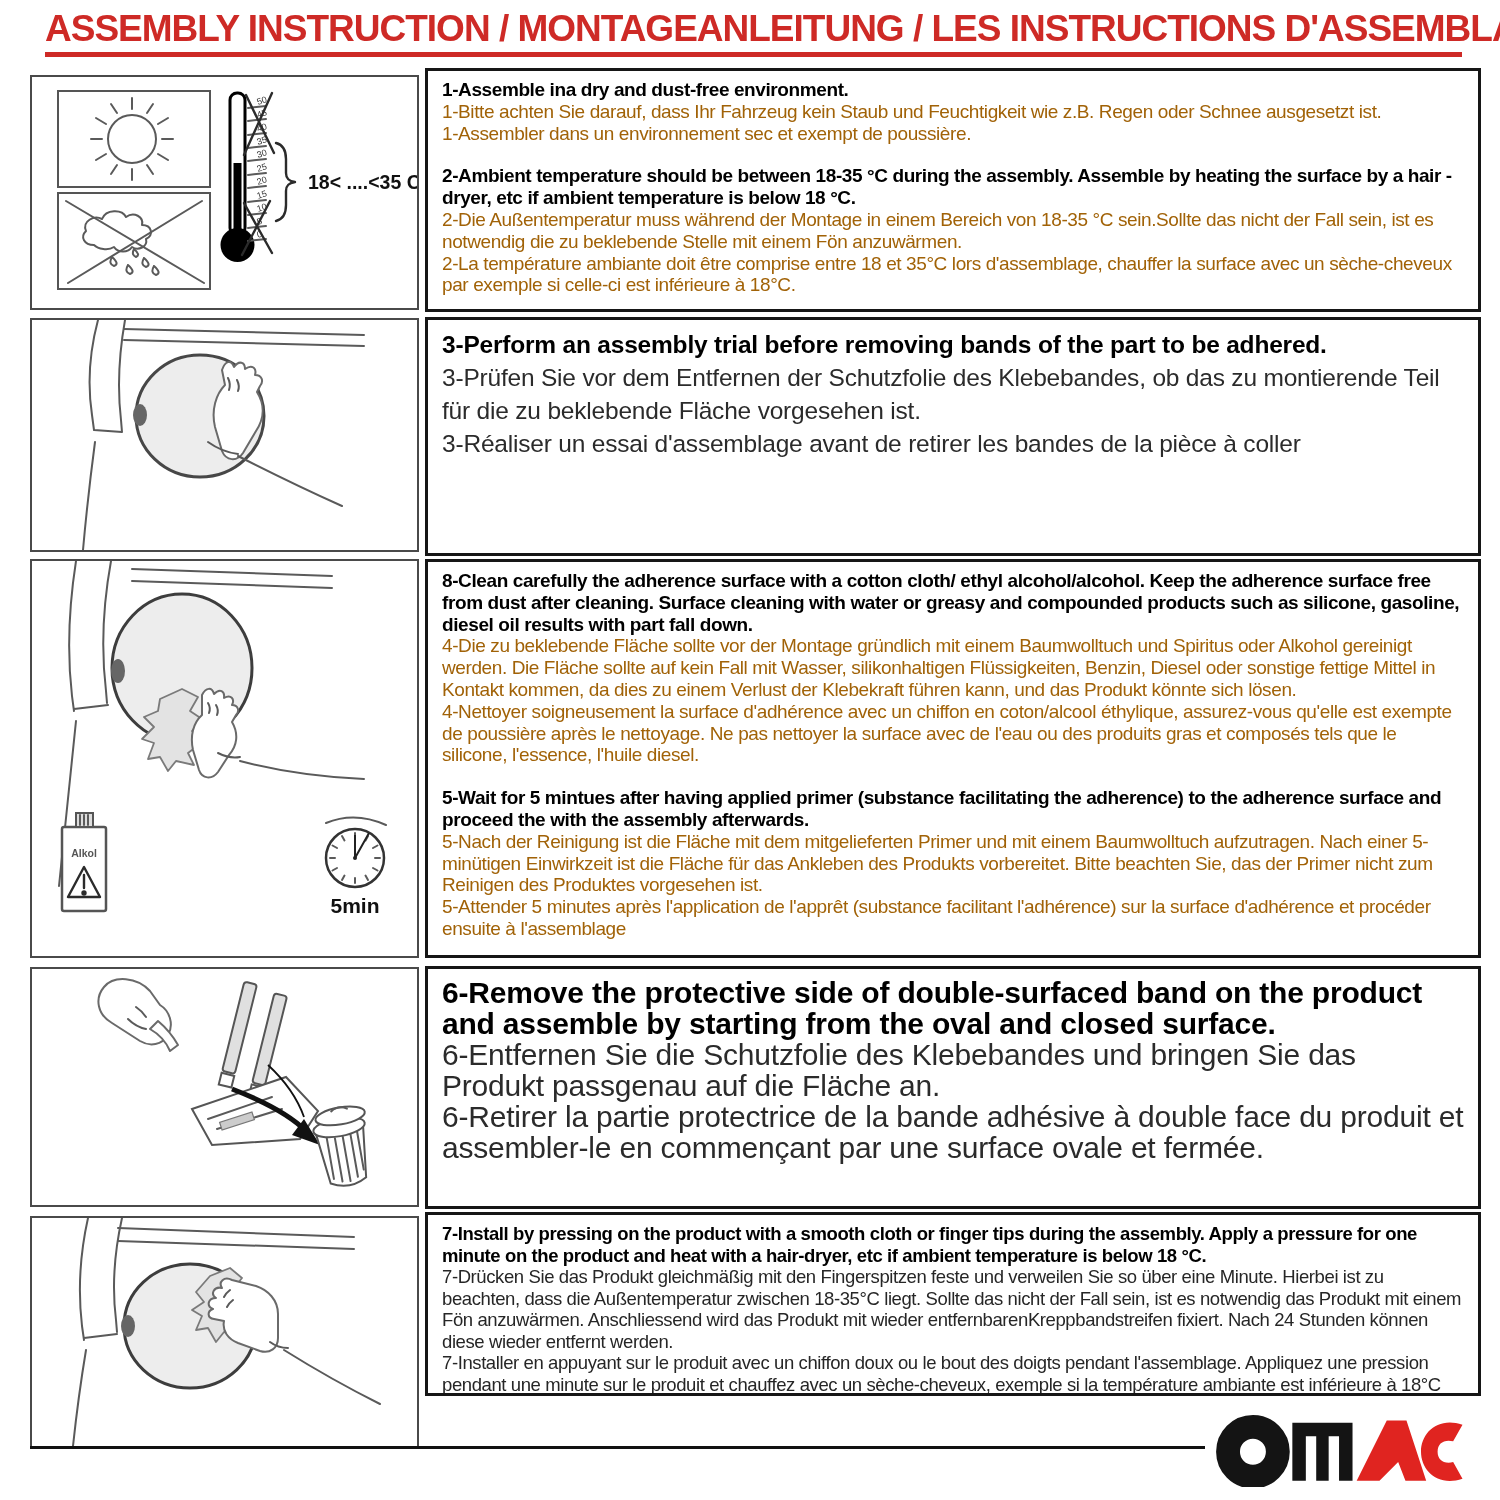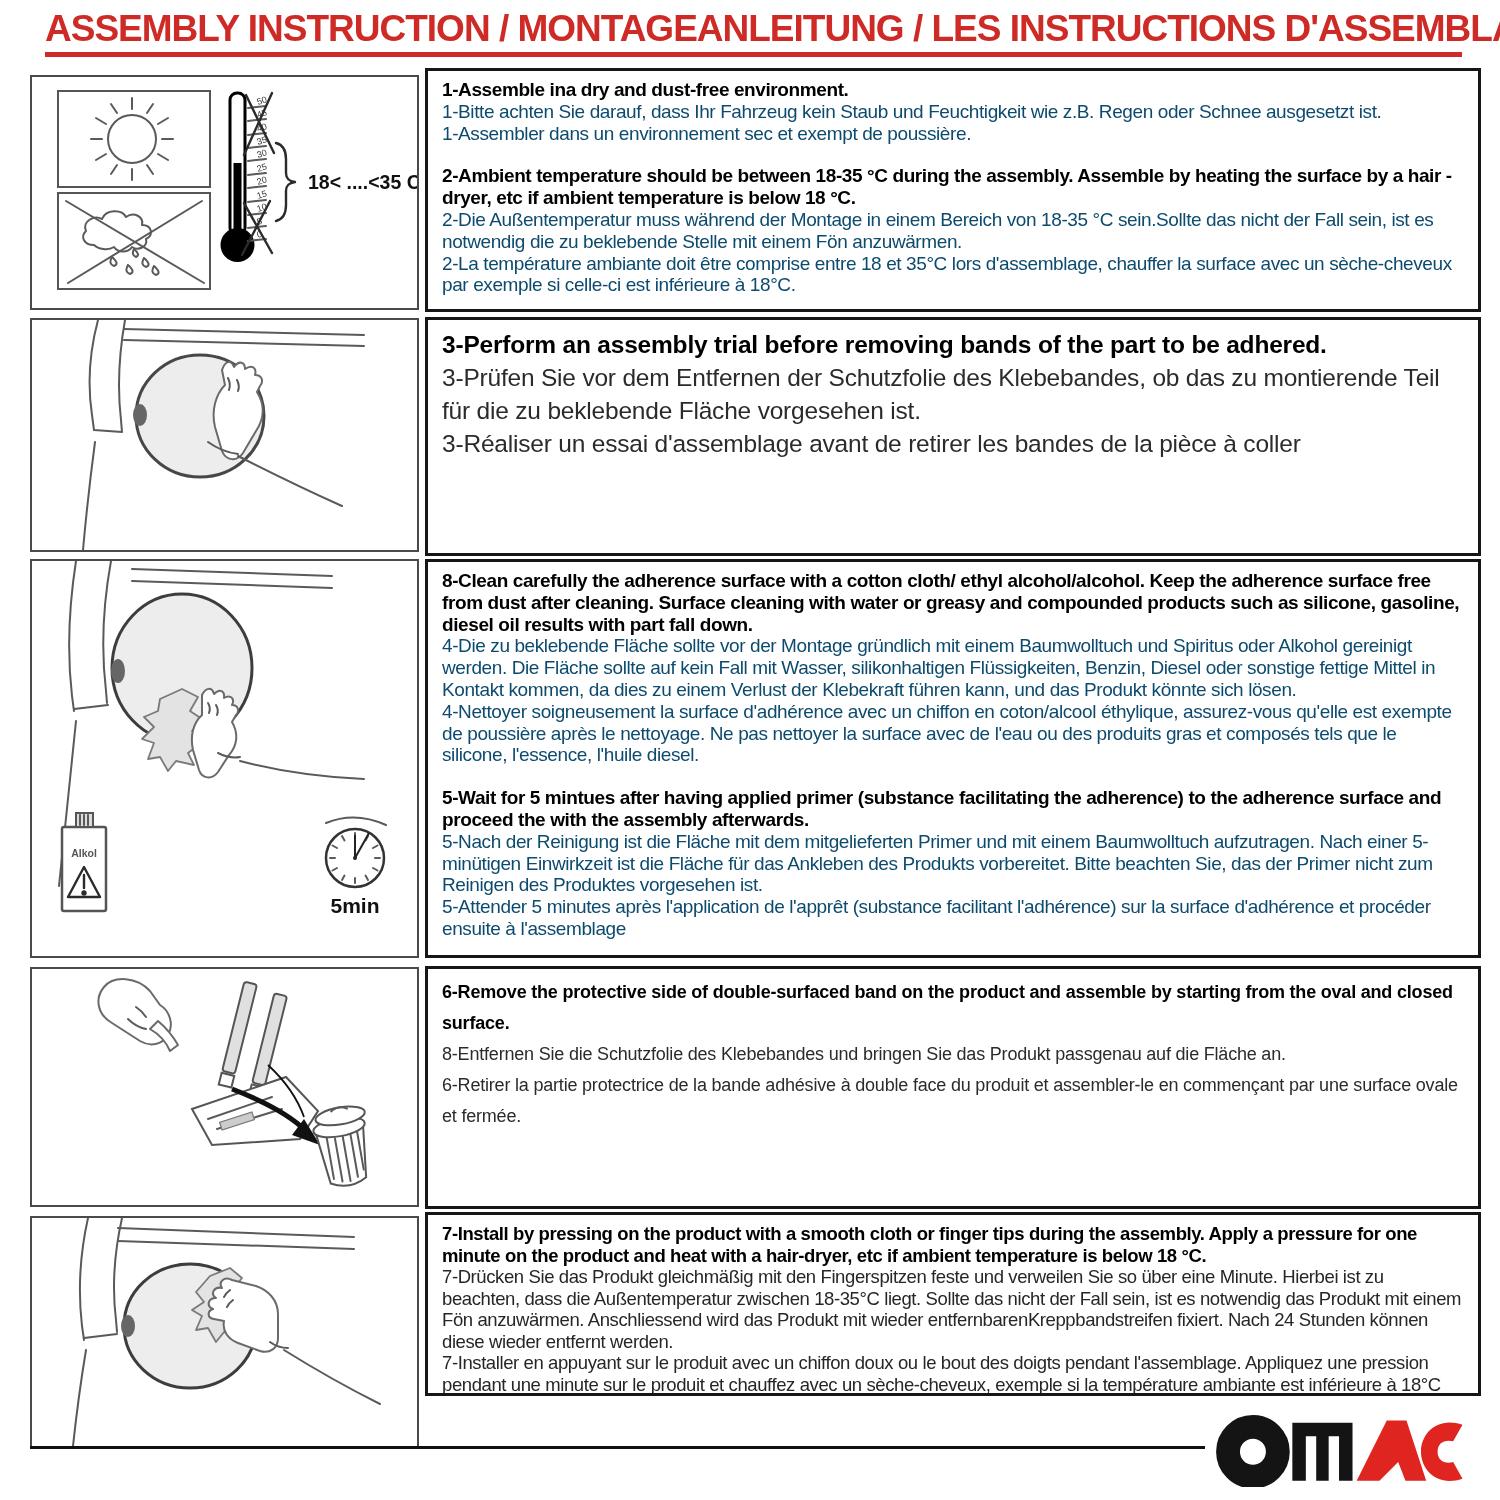--- a/index.html
+++ b/index.html
@@ -8,24 +8,24 @@
   .title{position:absolute;left:45px;top:8px;font-size:37px;font-weight:bold;
          letter-spacing:-1px;white-space:nowrap;}
   .title-rule{position:absolute;left:45px;top:52px;width:1417px;height:5px;}
   .img-box{position:absolute;left:30px;width:389px;border:2px solid #4a4a4a;
            background:#fff;box-sizing:border-box;overflow:hidden;}
   .txt-box{position:absolute;left:425px;width:1056px;border:3px solid #161616;
            background:#fff;box-sizing:border-box;display:flex;flex-direction:column;
            padding:8px 14px;overflow:hidden;}
   .txt-box.vcenter{}
   .txt-box p{margin:0;}
-  .small p{font-size:19px;line-height:21.8px;letter-spacing:-0.4px;color:#0c4a6e;}
+  .small p{font-size:19px;line-height:21.8px;letter-spacing:-0.4px;color:#a16207;}
   .small5 p{font-size:18.5px;line-height:21.5px;letter-spacing:-0.4px;color:#262626;}
   .big2 p{font-size:24.5px;line-height:33px;letter-spacing:-0.2px;color:#2b2b2b;}
-  .big4 p{font-size:18px;line-height:31px;letter-spacing:-0.2px;color:#2b2b2b;}
+  .big4 p{font-size:30px;line-height:31px;letter-spacing:-0.2px;color:#2b2b2b;}
   .txt-box p.b{font-weight:bold;color:#000;}
   .txt-box p.gap{margin-top:21px;}
   .footer-rule{position:absolute;left:30px;top:1446px;width:1175px;height:3px;background:#111;}
   .logo{position:absolute;left:1213px;top:1404px;}
   svg{display:block;}
   .sketch{stroke:#5a5a5a;stroke-width:2;fill:none;stroke-linecap:round;stroke-linejoin:round;}
   .sketch-dark{stroke:#2b2b2b;stroke-width:2.4;fill:none;stroke-linecap:round;stroke-linejoin:round;}
   .handfill{fill:#ffffff;stroke:#6a6a6a;stroke-width:2;stroke-linejoin:round;}
   .clothfill{fill:#e3e3e3;stroke:#7a7a7a;stroke-width:1.8;stroke-linejoin:round;}
   text{font-family:"Liberation Sans",sans-serif;}
@@ -191,21 +191,21 @@
         <path class="sketch" stroke-width="1.3" d="M296,166 V208 M304,168 V212 M312,168 V213 M320,167 V210 M327,164 V204"></path>
         <ellipse cx="310" cy="158" rx="26" ry="9" fill="#fff" stroke="#555" stroke-width="2"></ellipse>
         <ellipse cx="313" cy="147" rx="25" ry="8.5" fill="#fff" stroke="#555" stroke-width="2"></ellipse>
         <path class="sketch" d="M305,141 Q313,136 321,141"></path>
       </g>
     </svg>
   </div>
 
   <div class="txt-box big4 vcenter" style="top:966px;height:243px;">
     <p class="b">6-Remove the protective side of double-surfaced band on the product and assemble by starting from the oval and closed surface.</p>
-    <p>8-Entfernen Sie die Schutzfolie des Klebebandes und bringen Sie das Produkt passgenau auf die Fläche an.</p>
+    <p>6-Entfernen Sie die Schutzfolie des Klebebandes und bringen Sie das Produkt passgenau auf die Fläche an.</p>
     <p>6-Retirer la partie protectrice de la bande adhésive à double face du produit et assembler-le en commençant par une surface ovale et fermée.</p>
   </div>
 
   <div class="img-box" style="top:1216px;height:232px;">
     <svg viewBox="0 0 385 228" width="385" height="228">
       <g class="sketch">
         <path d="M86,10 L322,19 M86,23 L322,31"></path>
         <path d="M56,0 C48,36 46,74 50,108 L52,122 M90,0 C82,36 80,70 84,102 L85,114 M52,120 L85,116 M54,132 C48,168 44,200 41,228"></path>
       </g>
       <ellipse cx="158" cy="108" rx="66" ry="62" fill="#ededed" stroke="#3d3d3d" stroke-width="3"></ellipse>

